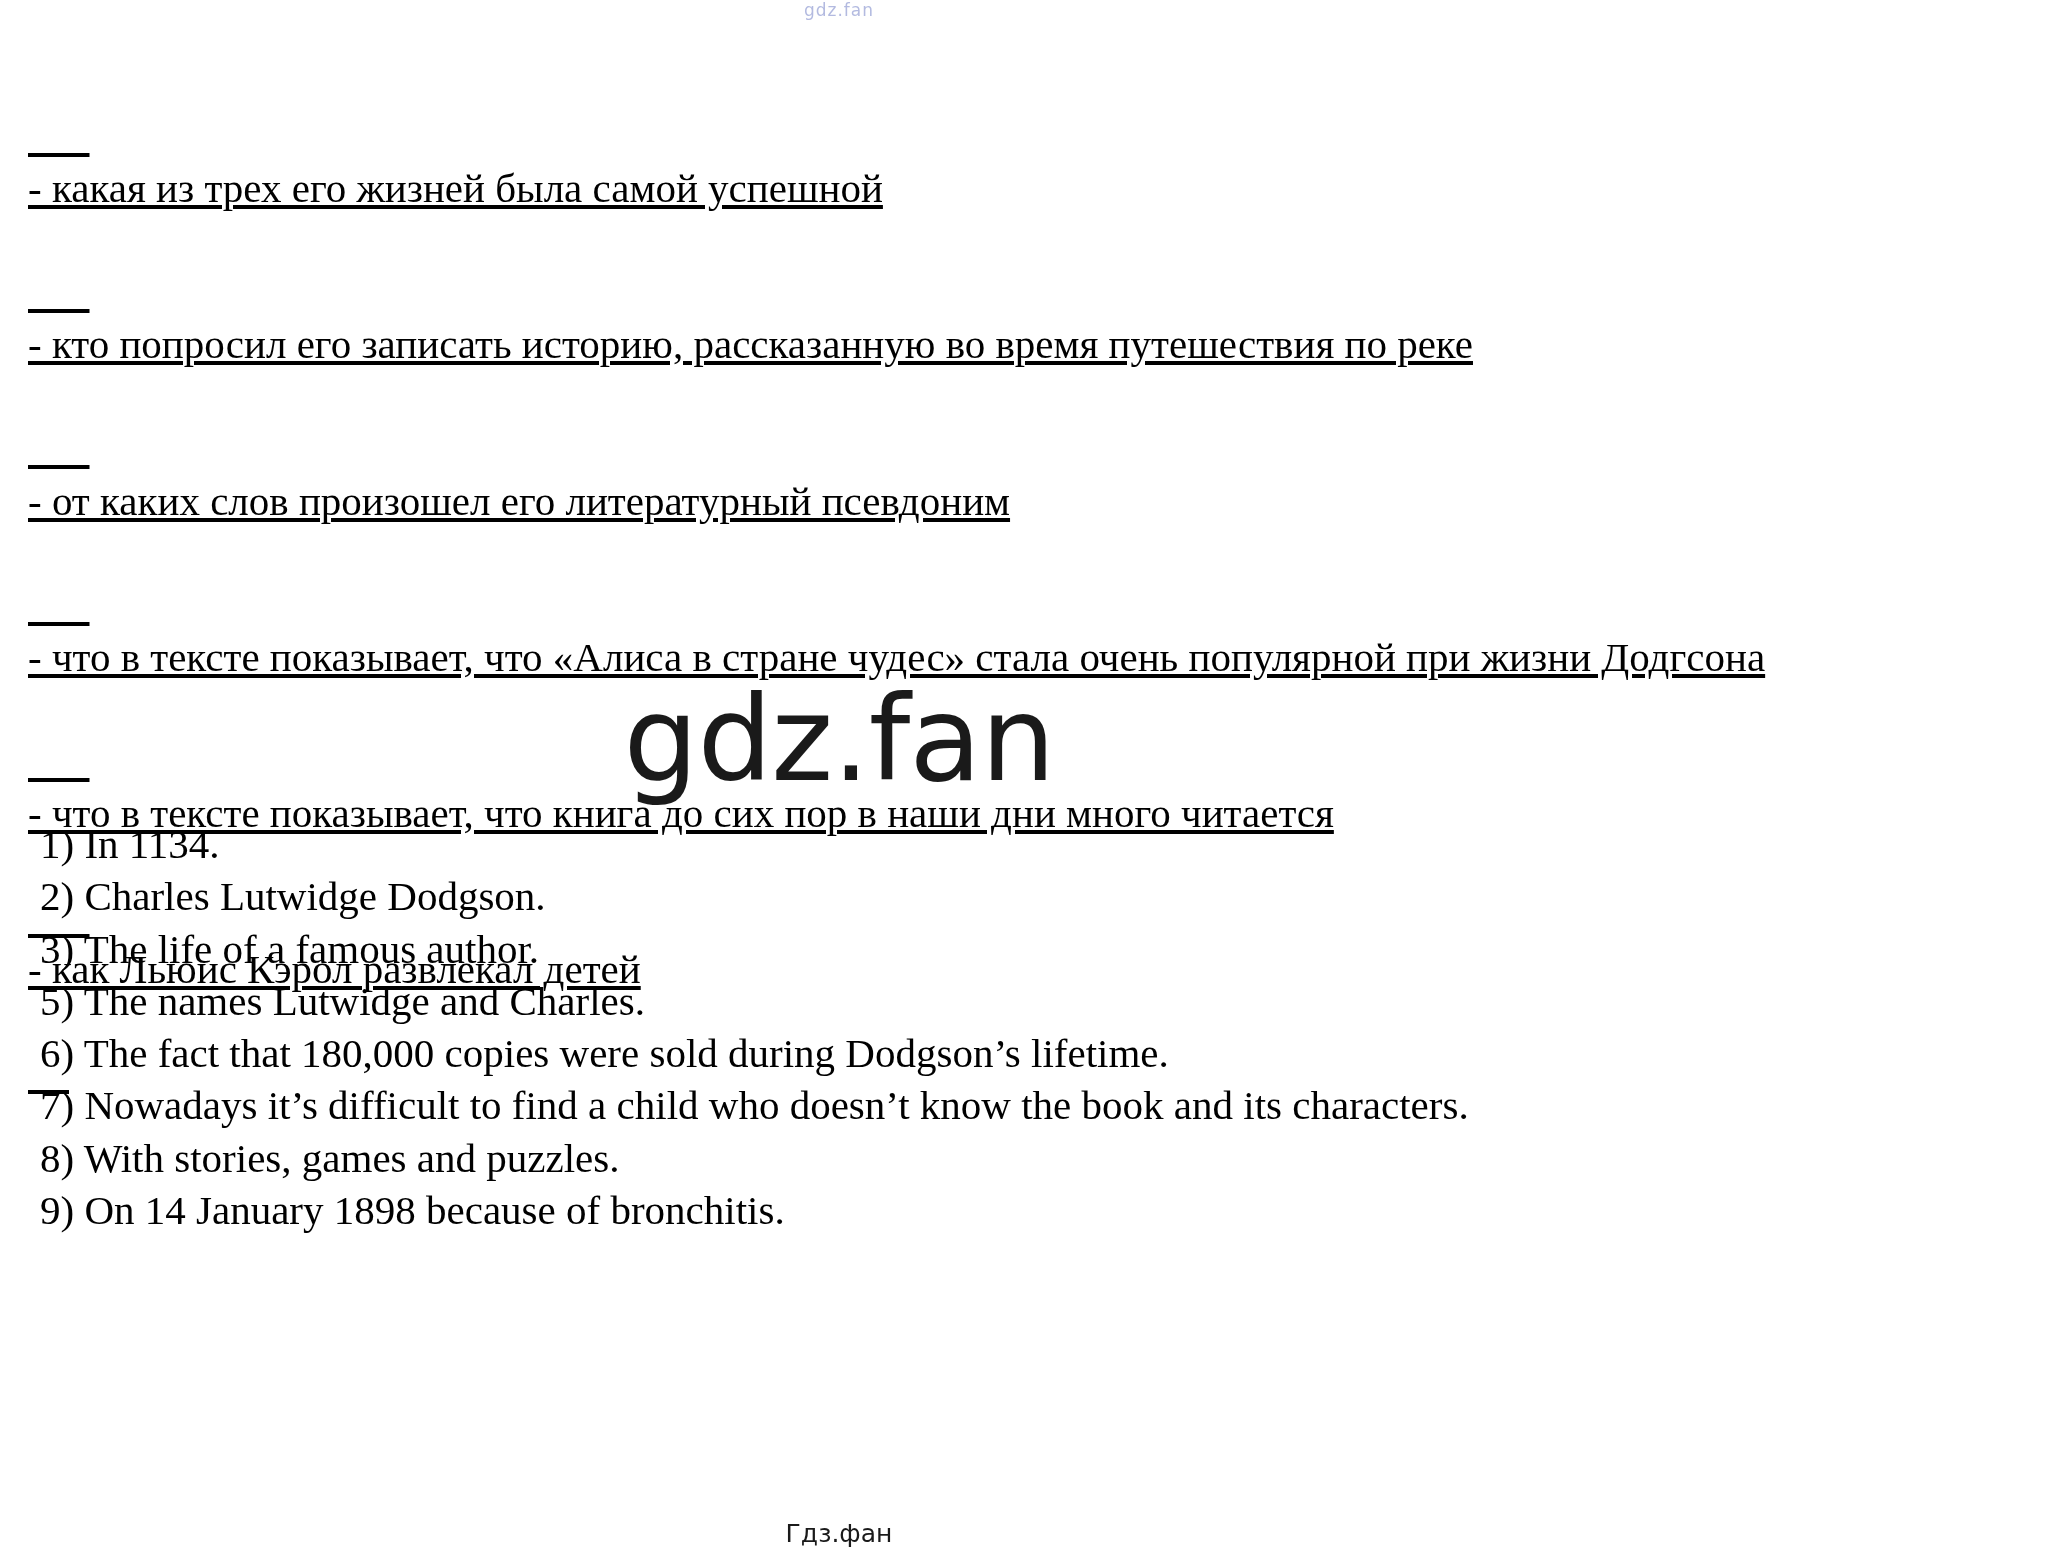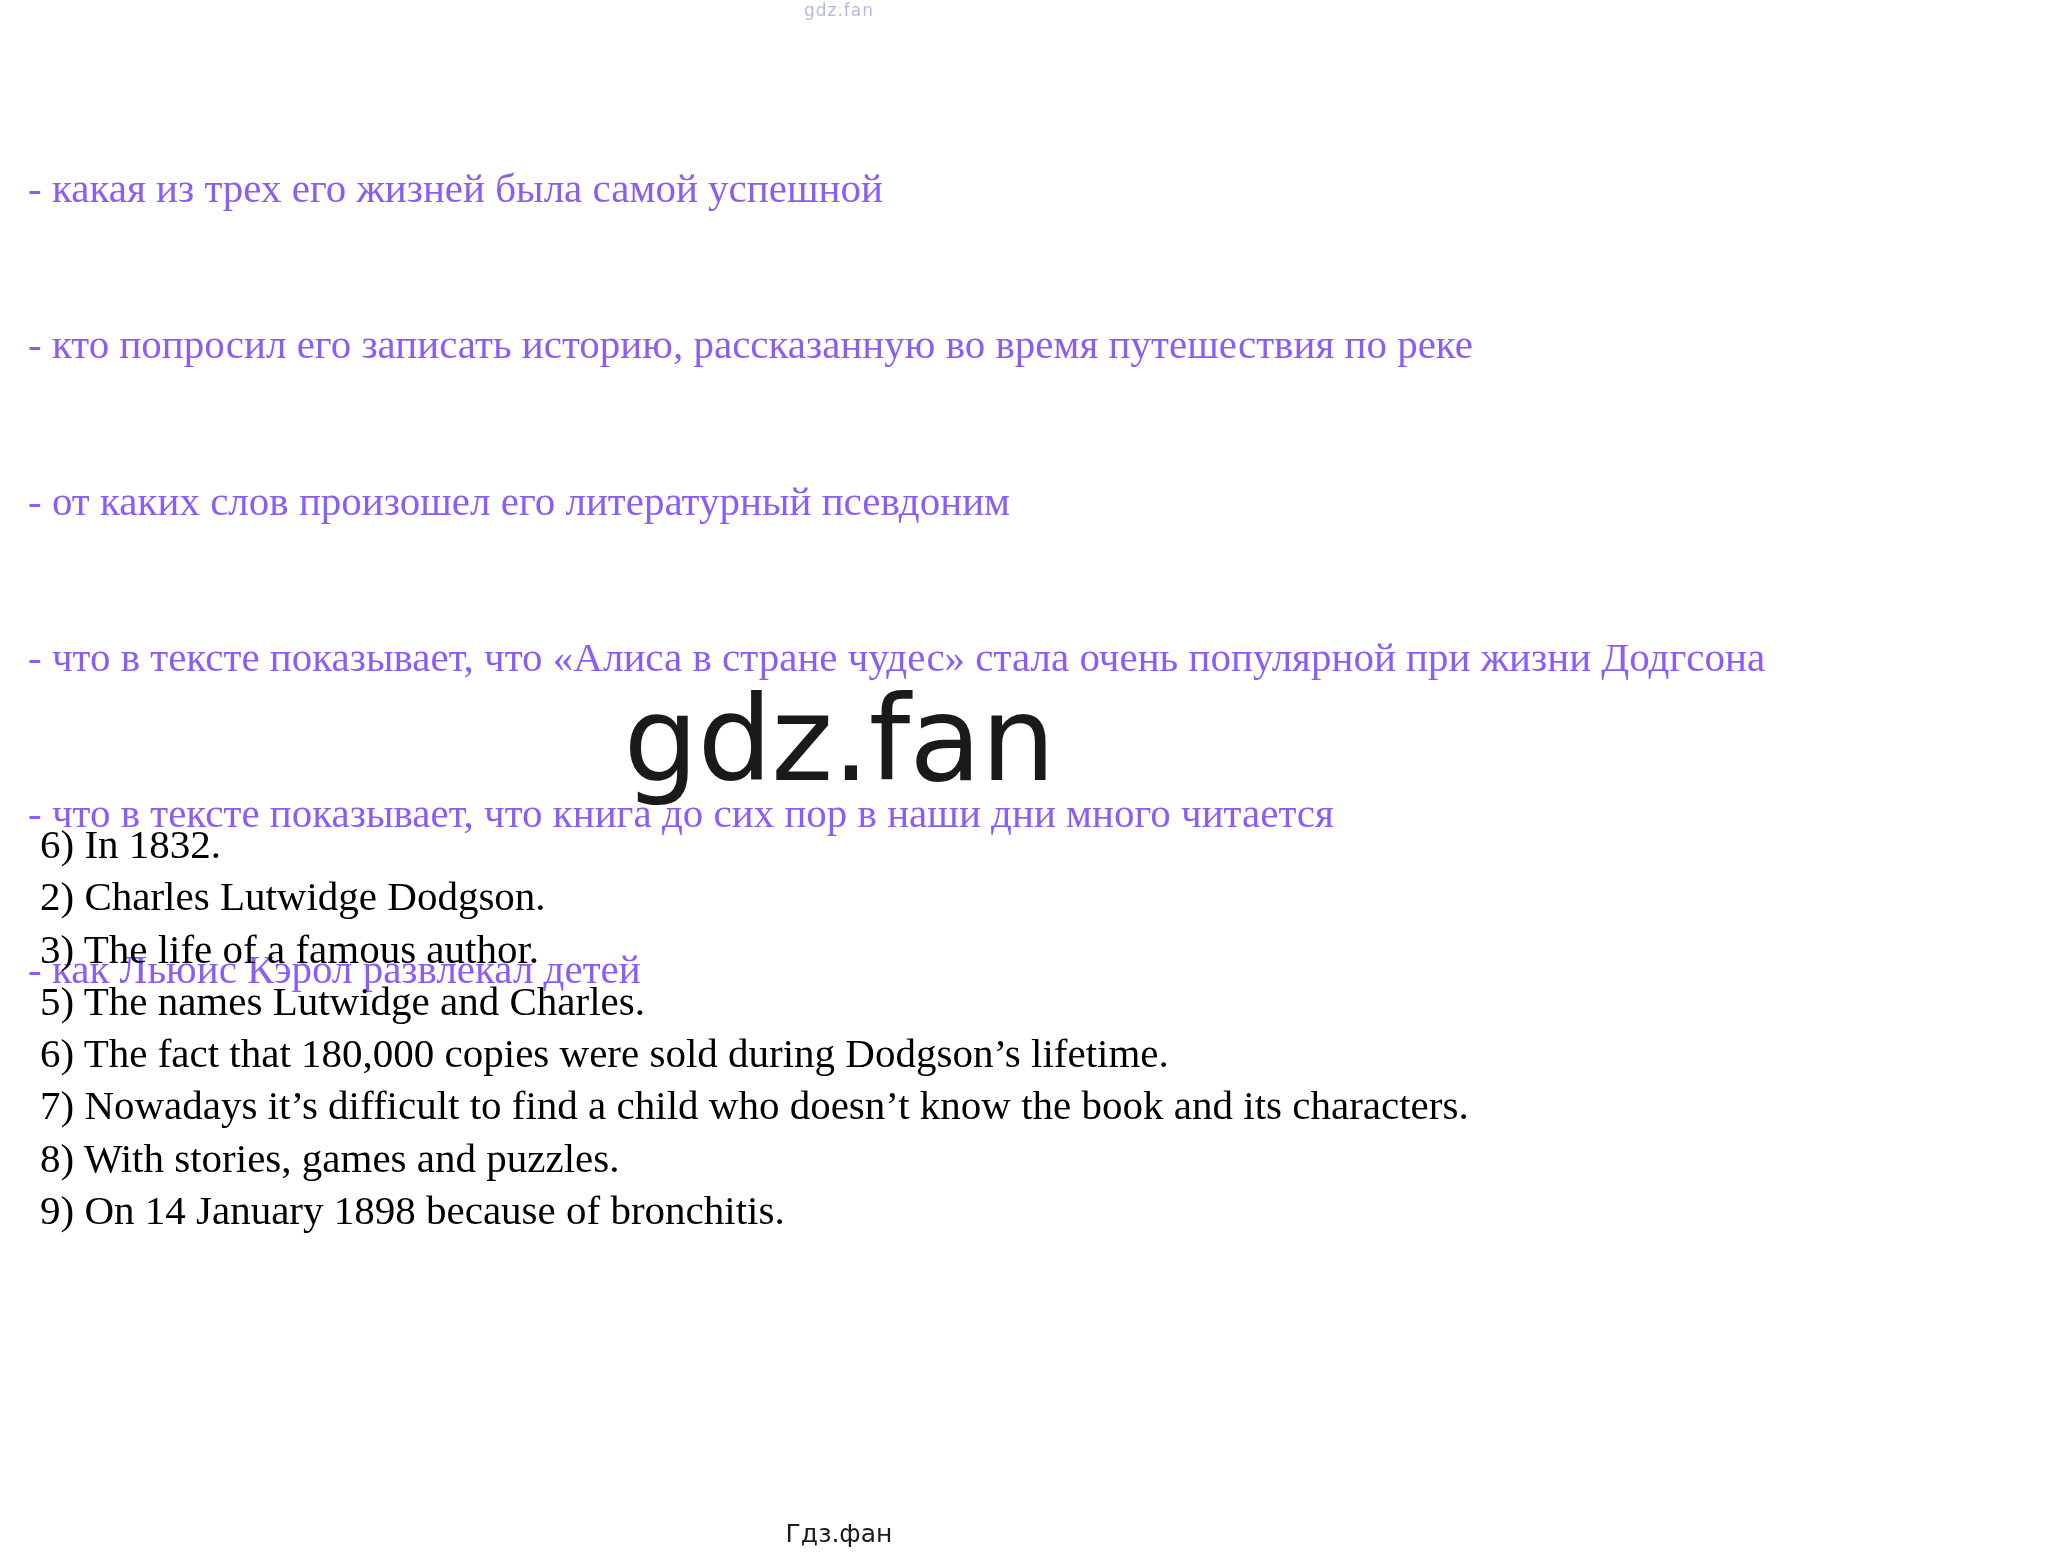--- a/index.html
+++ b/index.html
@@ -42,22 +42,23 @@
     position: absolute;
     top: 58px;
     left: 28px;
     width: 1960px;
   }
 
   .ru-block {
     font-family: "Liberation Serif", serif;
     font-size: 41px;
     line-height: 1.27;
-    color: #8b5cf6;
+    color: #000000;
     white-space: pre-wrap;
+    text-decoration: underline;
   }
   .ru-line {
     margin: 0;
     padding: 0;
   }
 
   .center-watermark {
     position: absolute;
     top: 680px;
     left: 0;
@@ -114,21 +115,21 @@
       <p class="ru-line">- от каких слов произошел его литературный псевдоним</p>
       <p class="ru-line">- что в тексте показывает, что «Алиса в стране чудес» стала очень популярной при жизни Додгсона</p>
       <p class="ru-line">- что в тексте показывает, что книга до сих пор в наши дни много читается</p>
       <p class="ru-line">- как Льюис Кэрол развлекал детей</p>
     </div>
   </div>
 
   <div class="center-watermark">gdz.fan</div>
 
   <div class="en-block">
-    <p class="en-line">6) In 1832.</p>
+    <p class="en-line">1) In 1134.</p>
     <p class="en-line">2) Charles Lutwidge Dodgson.</p>
     <p class="en-line">3) The life of a famous author.</p>
     <p class="en-line">5) The names Lutwidge and Charles.</p>
     <p class="en-line">6) The fact that 180,000 copies were sold during Dodgson’s lifetime.</p>
     <p class="en-line">7) Nowadays it’s difficult to find a child who doesn’t know the book and its characters.</p>
     <p class="en-line">8) With stories, games and puzzles.</p>
     <p class="en-line">9) On 14 January 1898 because of bronchitis.</p>
   </div>
 
   <div class="footer-watermark">Гдз.фан</div>

